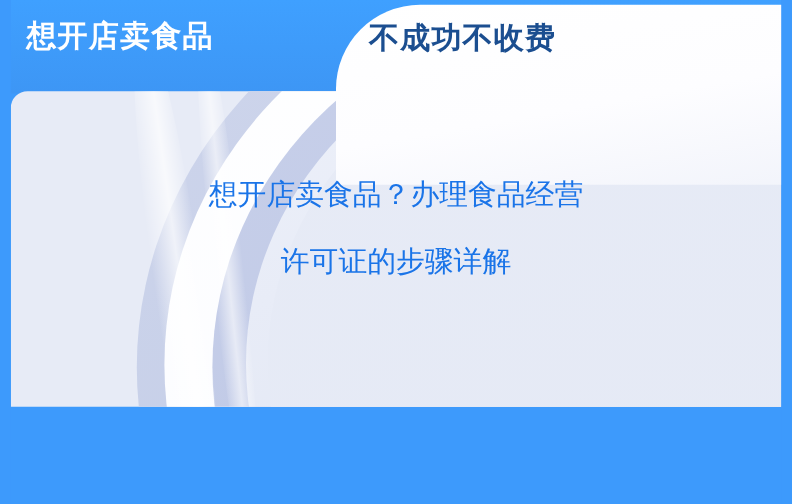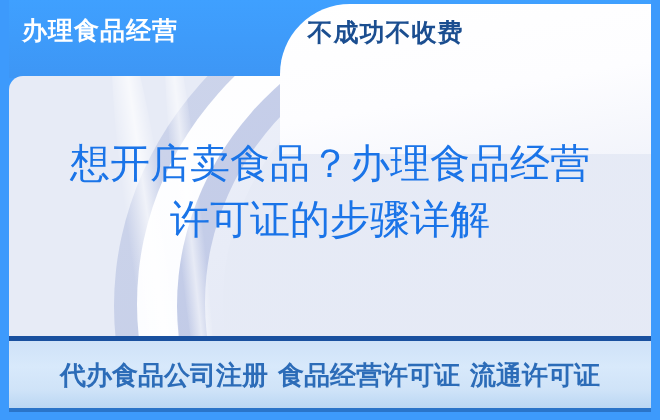--- a/index.html
+++ b/index.html
@@ -162,21 +162,21 @@
 
   
   .headline {
     position: absolute;
     left: 9px;
     top: 135px;
     width: 642px;
     text-align: center;
     z-index: 8;
     color: #1a74e8;
-    font-size: 40px;
+    font-size: 24px;
     line-height: 56px;
     font-weight: 400;
     letter-spacing: 0px;
   }
   .headline .l1 { display: block; white-space: nowrap; }
   .headline .l2 { display: block; white-space: nowrap; }
 
   
   .rail {
     position: absolute;
@@ -247,34 +247,25 @@
       <div class="arc arc-c"></div>
       <div class="arc arc-d"></div>
       <div class="arc arc-e"></div>
       <div class="sheen sheen-1"></div>
       <div class="sheen sheen-2"></div>
     </div>
   </div>
 
   <div class="white-blob"></div>
 
-  <div class="brand">办理食品经营</div>
+  <div class="brand">想开店卖食品</div>
   <div class="slogan">不成功不收费</div>
 
   <div class="headline">
     <span class="l1">想开店卖食品？办理食品经营</span>
     <span class="l2">许可证的步骤详解</span>
   </div>
 
   <div class="rail rail-left"></div>
   <div class="rail rail-right"></div>
 
-  <div class="footer-wrap">
-    <div class="footer-topline"></div>
-    <div class="footer-bar">
-      <div class="footer-text">
-        <span class="kw">代办食品公司注册</span><span class="sp"></span><span class="kw">食品经营许可证</span><span class="sp"></span><span class="kw">流通许可证</span>
-      </div>
-    </div>
-    <div class="footer-bottomline"></div>
-  </div>
 
 </div>
 
 </body></html>

